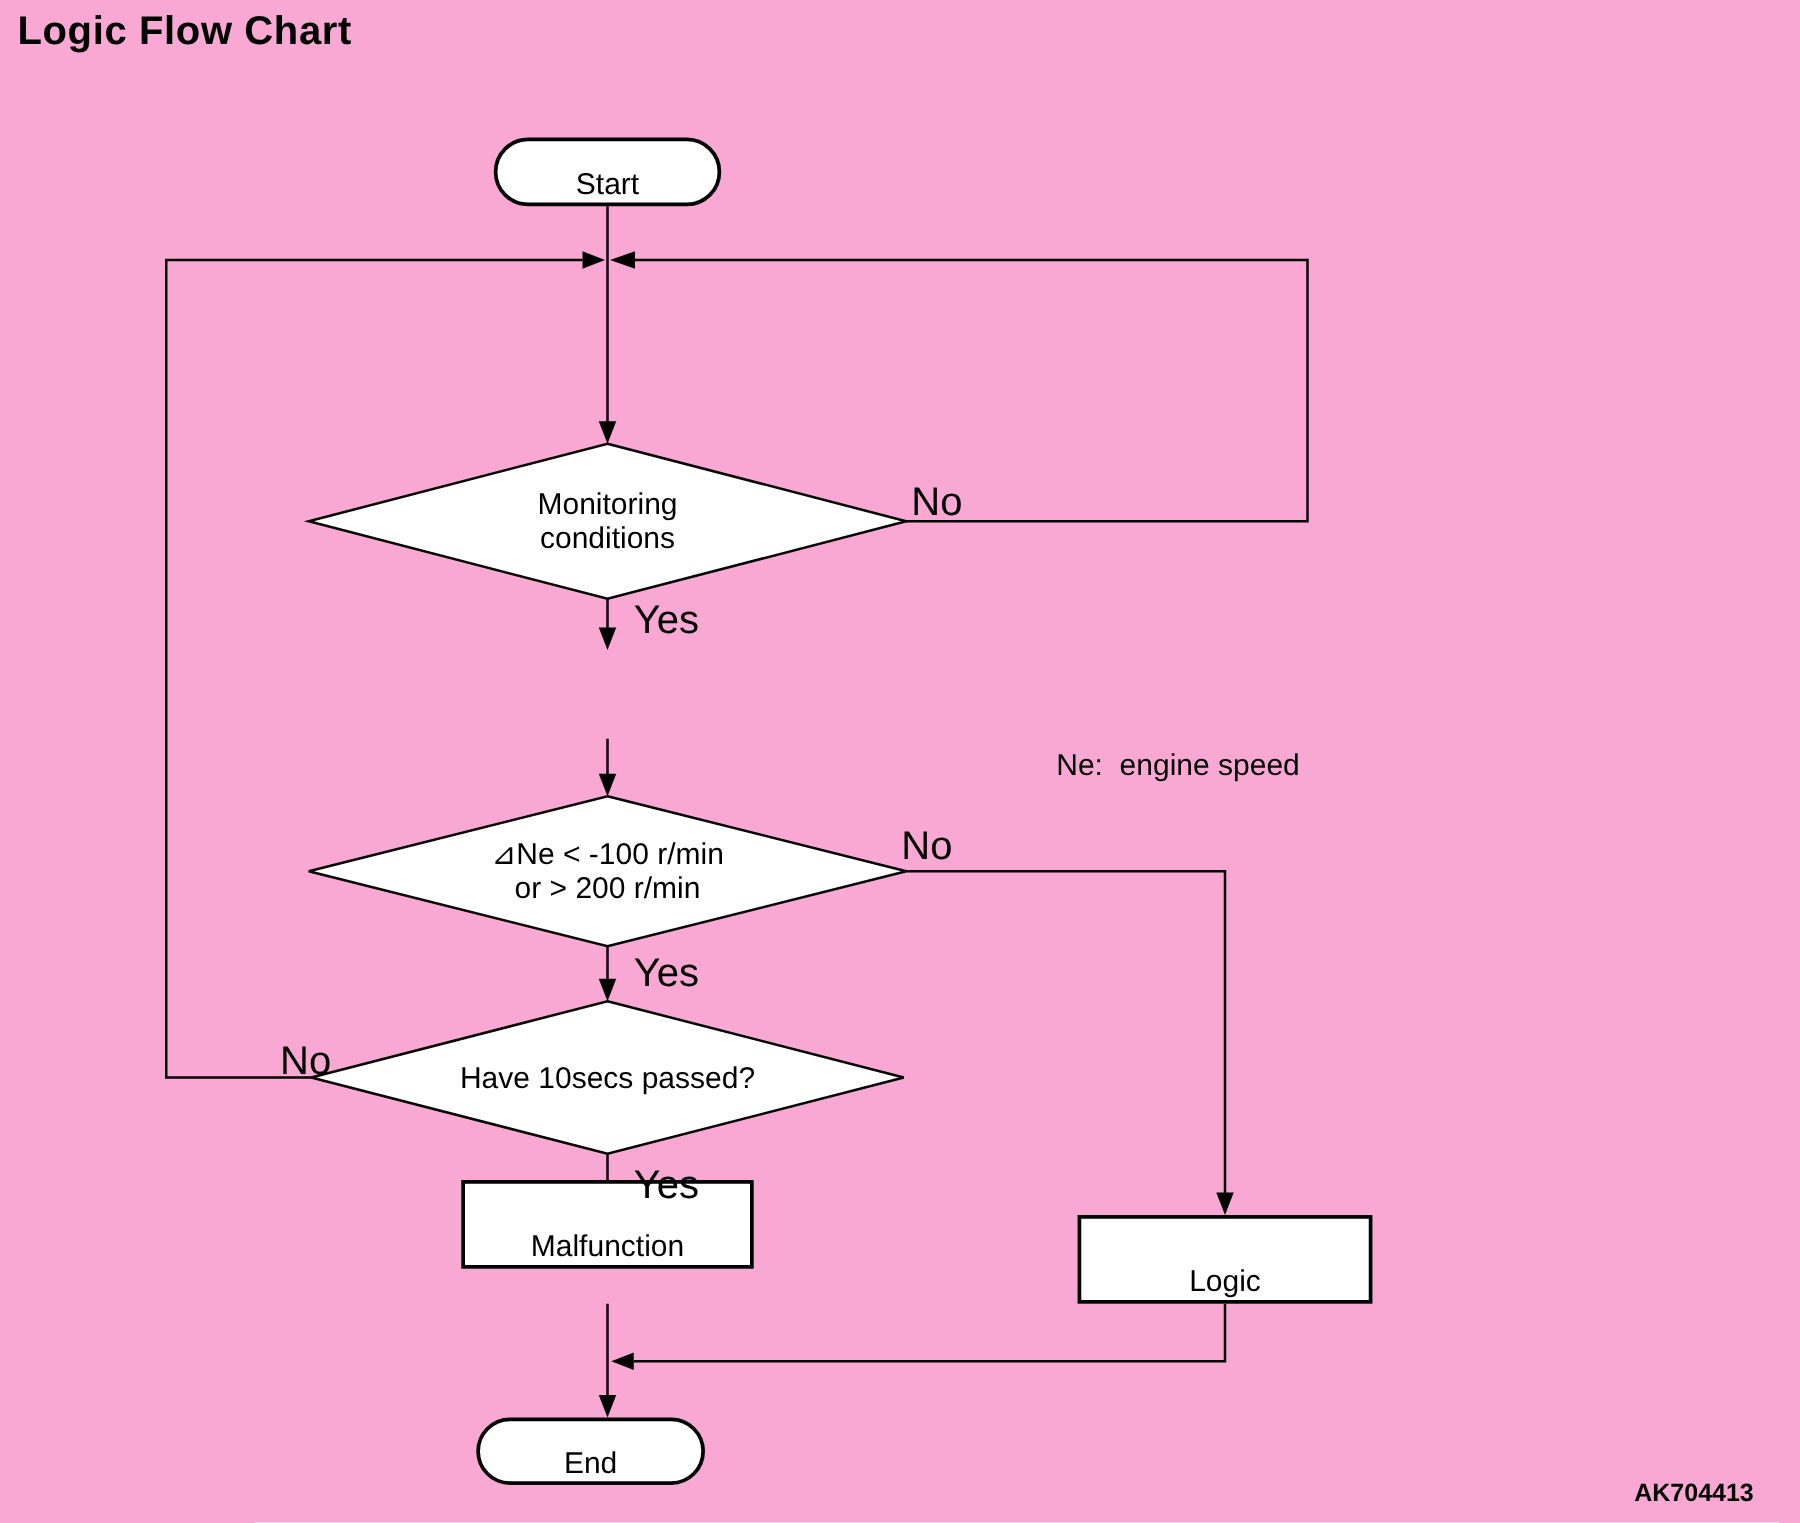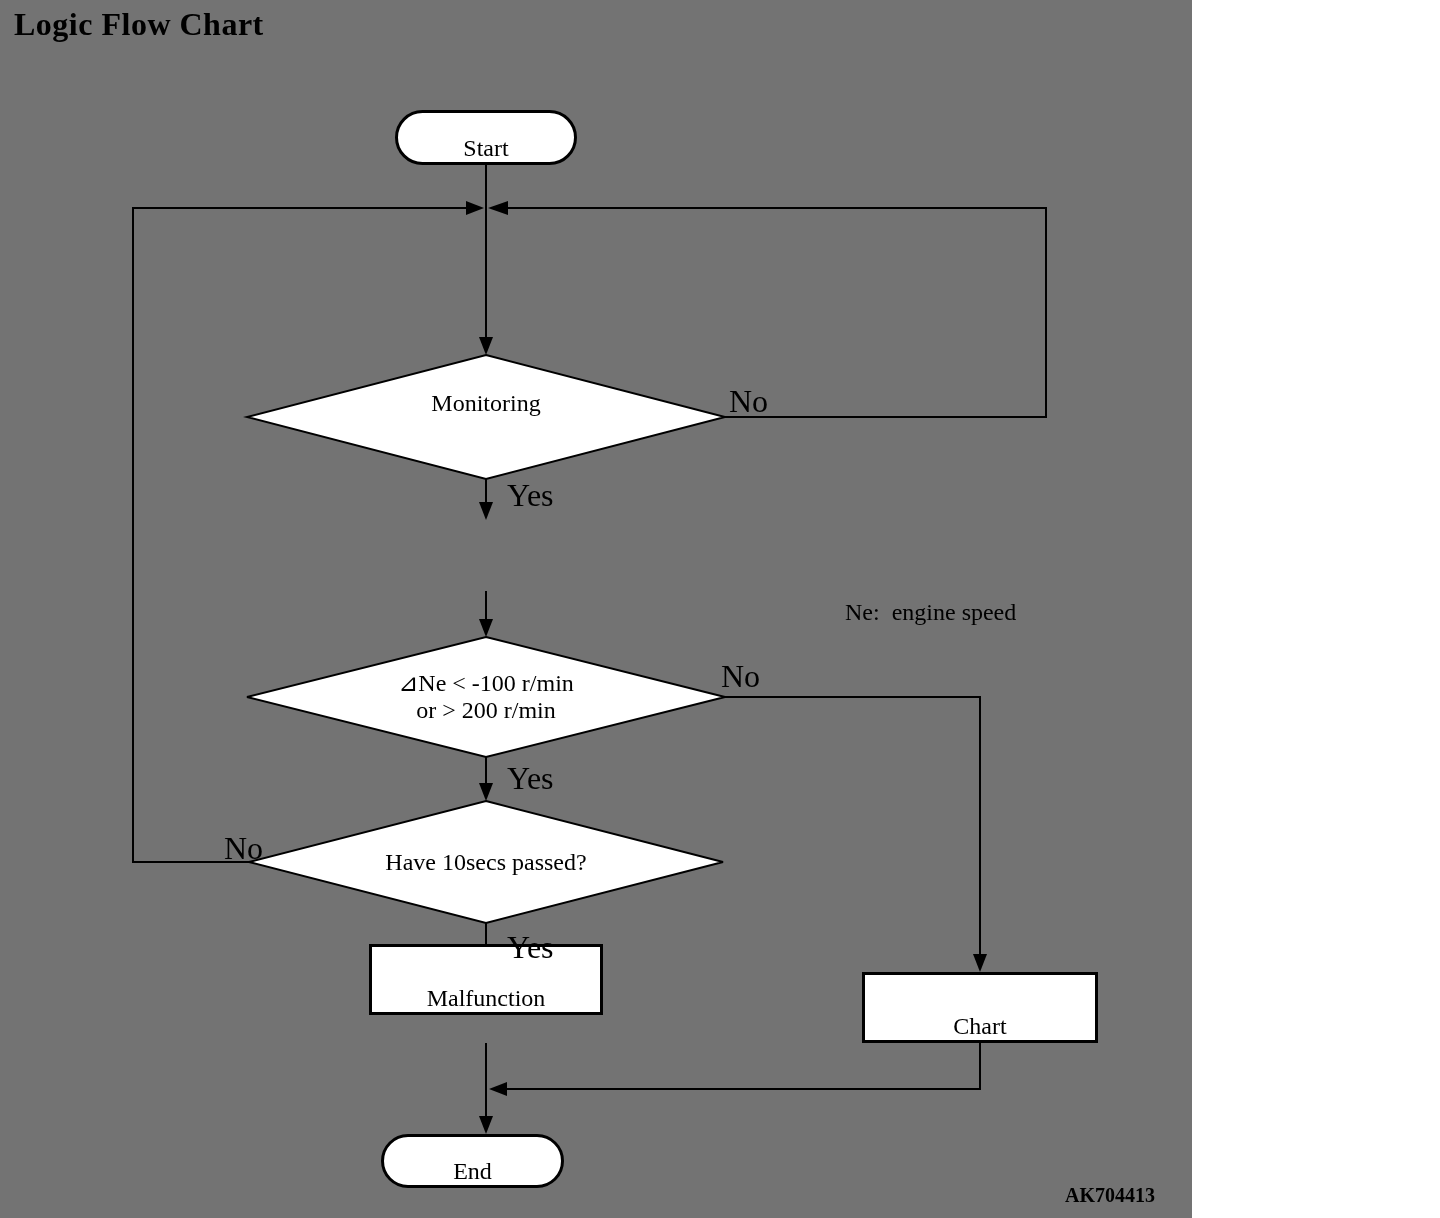--- a/index.html
+++ b/index.html
@@ -1,21 +1,21 @@
 <!DOCTYPE html>
 <html><head>
 <meta charset="utf-8">
 <style>
   html, body { margin: 0; padding: 0; background: #ffffff; }
   .canvas {
     position: relative;
-    width: 1192px;
+    width: 1440px;
     height: 1218px;
-    background: #737373;
-    font-family: Liberation Serif, serif;
+    background: #f9a8d4;
+    font-family: Liberation Sans, sans-serif;
     color: #000000;
     overflow: hidden;
   }
   .page-title {
     position: absolute;
     left: 14px;
     top: 6px;
     font-size: 32px;
     font-weight: bold;
     letter-spacing: 0.5px;
@@ -120,38 +120,39 @@
     <polyline points="980,1043 980,1089 507,1089" fill="none" stroke="#000000" stroke-width="2"></polyline>
     <polygon points="507,1082 507,1096 489,1089" fill="#000000"></polygon>
   </svg>
 
   <div class="node terminator node-start">
     <span>Start</span>
   </div>
 
   <div class="diamond-label dl-monitoring">
     <span style="display:block">Monitoring</span>
+    <span style="display:block">conditions</span>
   </div>
 
 
   <div class="diamond-label dl-delta">
     <span style="display:block">⊿Ne &lt; -100 r/min</span>
     <span style="display:block">or &gt; 200 r/min</span>
   </div>
 
   <div class="diamond-label dl-tensecs">
     <span>Have 10secs passed?</span>
   </div>
 
   <div class="node node-malfunction">
     <span>Malfunction</span>
   </div>
 
   <div class="node node-good">
-    <span>Chart</span>
+    <span>Logic</span>
   </div>
 
   <div class="node terminator node-end">
     <span>End</span>
   </div>
 
   <div class="edge-label el-no1">No</div>
   <div class="edge-label el-yes1">Yes</div>
   <div class="edge-label el-no2">No</div>
   <div class="edge-label el-yes2">Yes</div>

